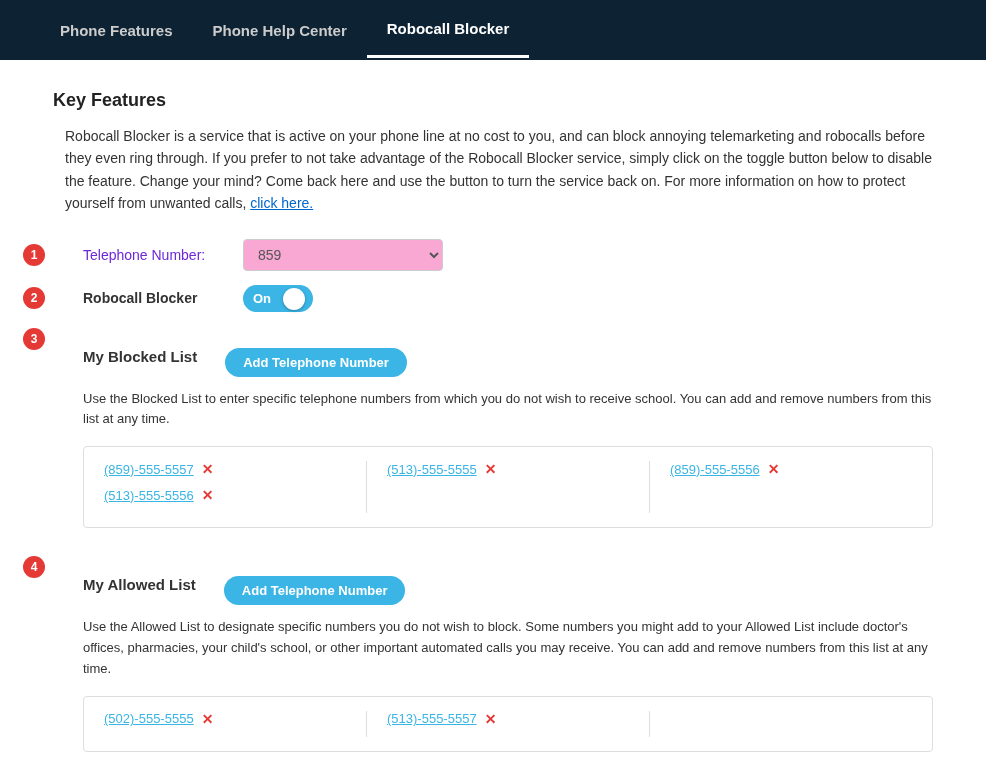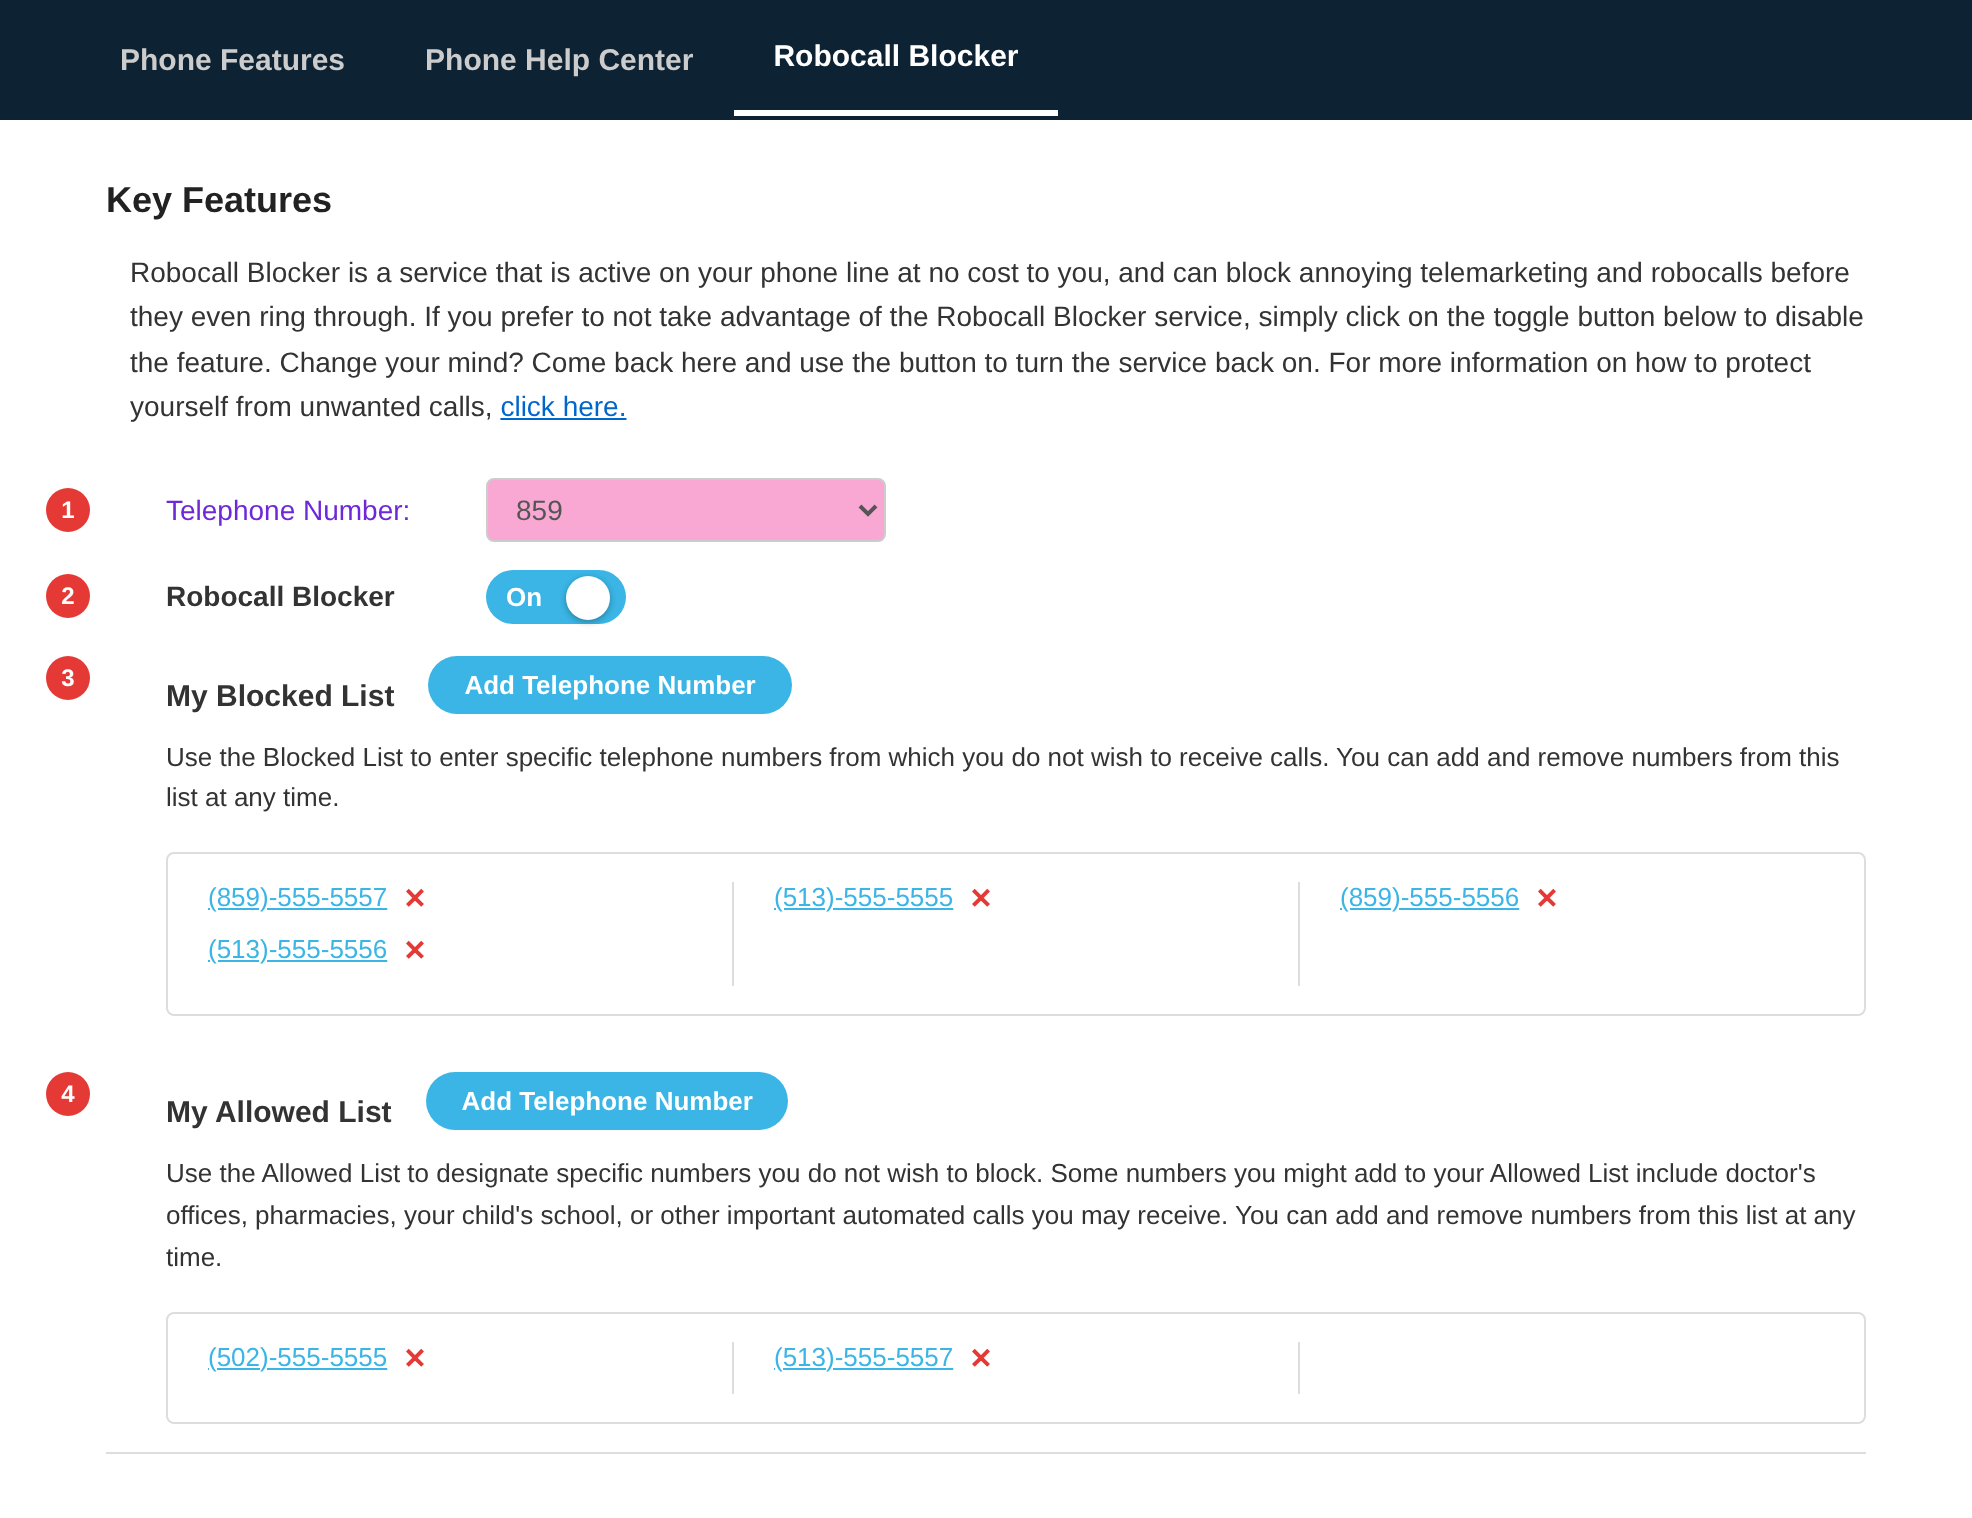--- a/index.html
+++ b/index.html
@@ -108,23 +108,24 @@
     .toggle-knob {
       width: 22px;
       height: 22px;
       background: #fff;
       border-radius: 50%;
       box-shadow: 0 1px 3px rgba(0,0,0,0.3);
     }
 
     .list-header {
       display: flex;
-      align-items: flex-end;
+      align-items: flex-start;
       margin-bottom: 12px;
-      gap: 17px;
+      gap: 28px;
+      margin-top: 20px;
     }
 
     .list-title {
       font-size: 15px;
       font-weight: 700;
       color: #333;
     }
 
     .step-badge {
       width: 22px;
@@ -176,21 +177,21 @@
       padding: 0 20px;
       border-right: 1px solid #ddd;
     }
 
     .phone-column:last-child {
       border-right: none;
     }
 
     .phone-entry {
       display: flex;
-      align-items: flex-start;
+      align-items: center;
       margin-bottom: 10px;
       gap: 8px;
     }
 
     .phone-number {
       color: #3ab5e5;
       font-size: 13px;
       text-decoration: underline;
       cursor: pointer;
     }
@@ -258,21 +259,21 @@
     </div>
   </div>
 
   <div class="outer-row" style="margin-top:16px; align-items:flex-start;">
     <div class="step-badge">3</div>
     <div style="width:100%;">
       <div class="list-header">
         <span class="list-title">My Blocked List</span>
         <button class="add-btn">Add Telephone Number</button>
       </div>
-      <p class="list-description">Use the Blocked List to enter specific telephone numbers from which you do not wish to receive calls. You can add and remove numbers from this list at any time.</p>
+      <p class="list-description">Use the Blocked List to enter specific telephone numbers from which you do not wish to receive school. You can add and remove numbers from this list at any time.</p>
       <div class="phone-list">
         <div class="phone-columns">
 
           <div class="phone-column">
             <div class="phone-entry">
               <span class="phone-number">(859)-555-5557</span>
               <span class="remove-x">✕</span>
             </div>
             <div class="phone-entry">
               <span class="phone-number">(513)-555-5556</span>

